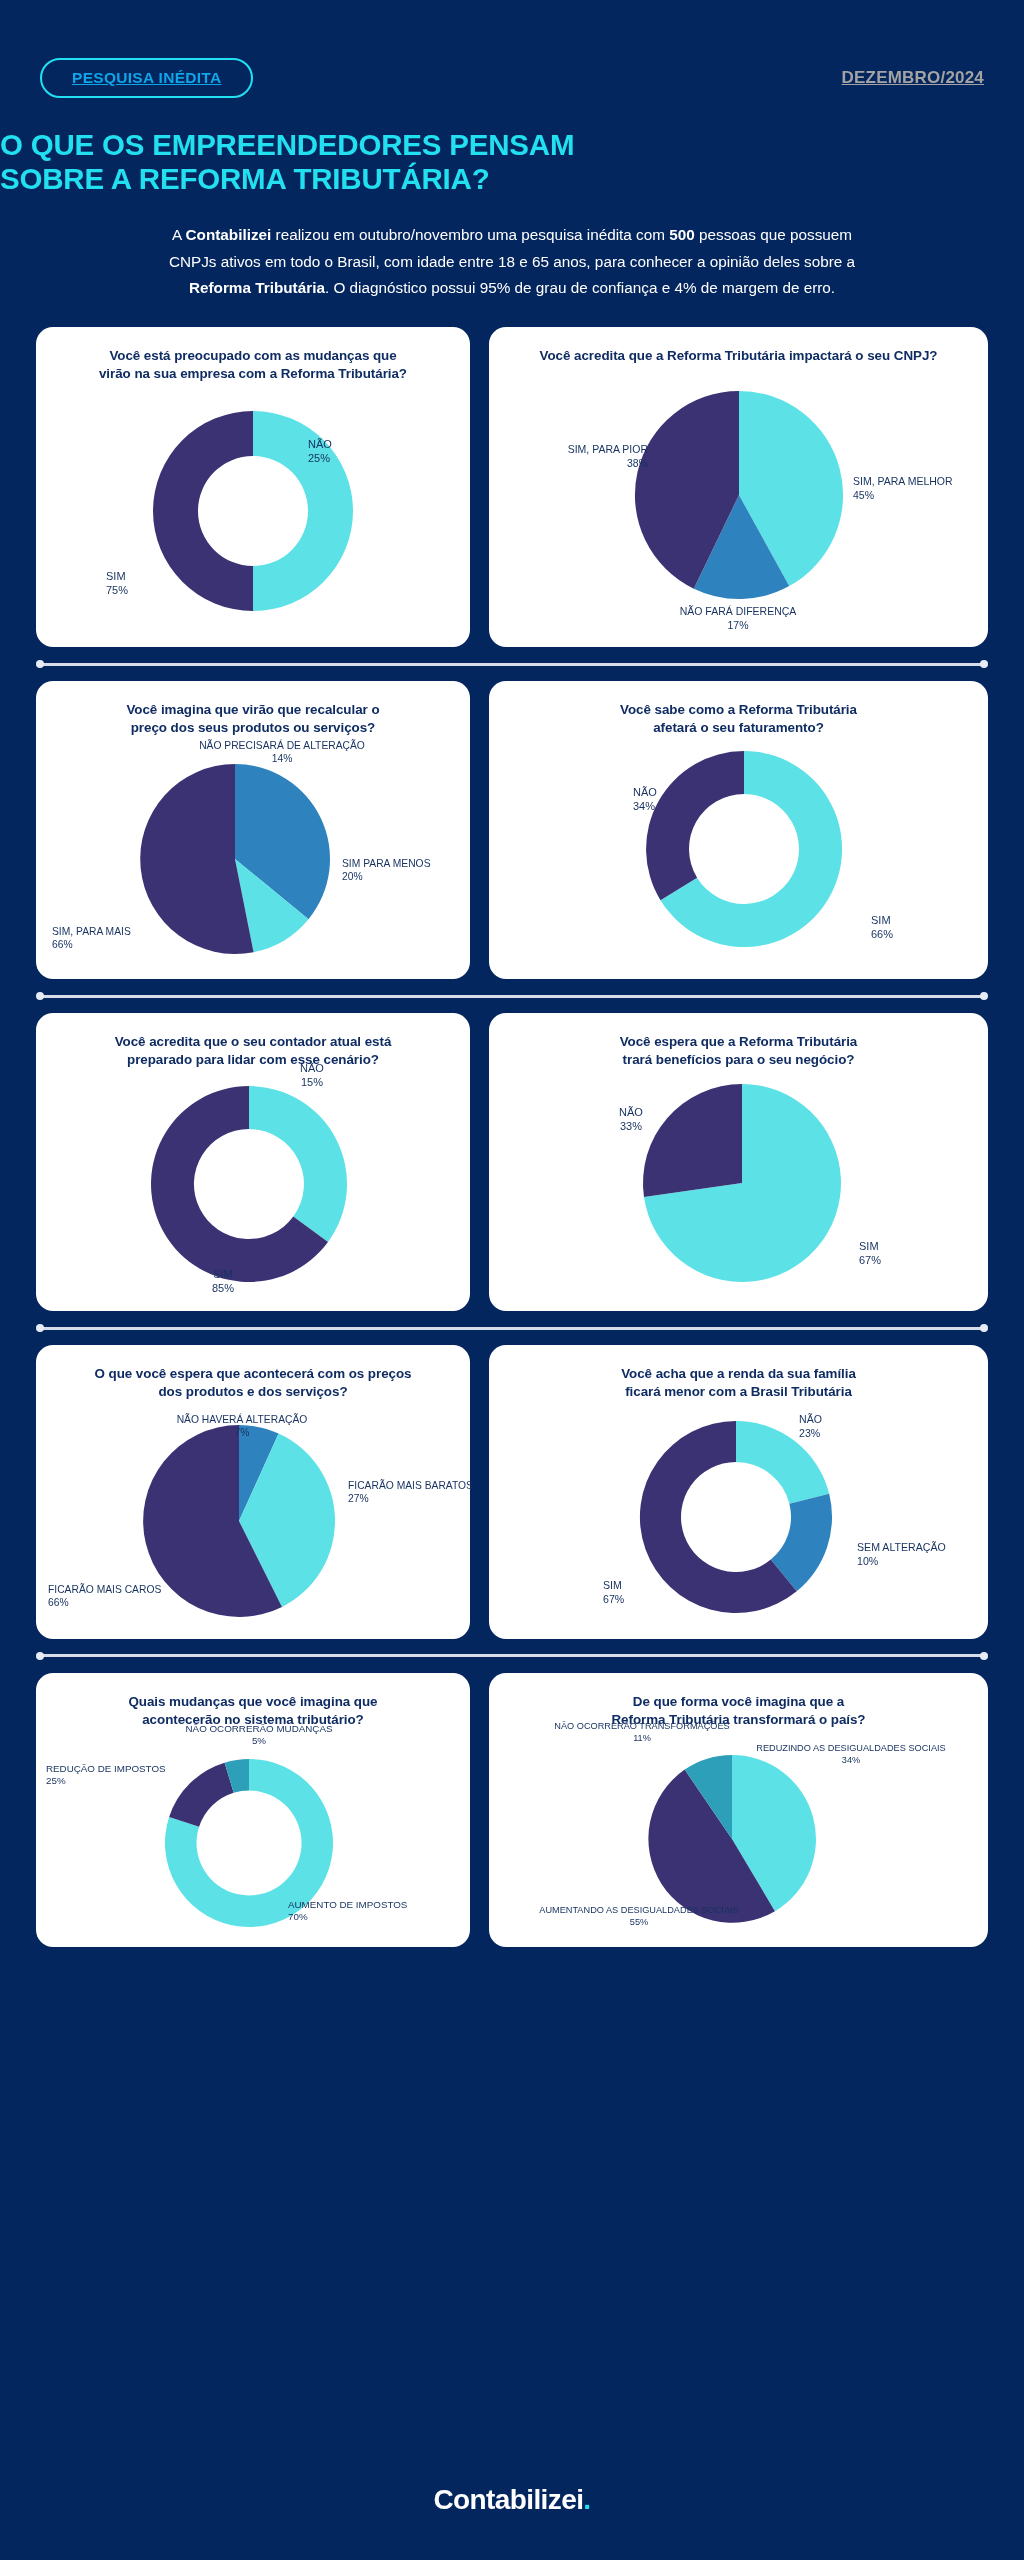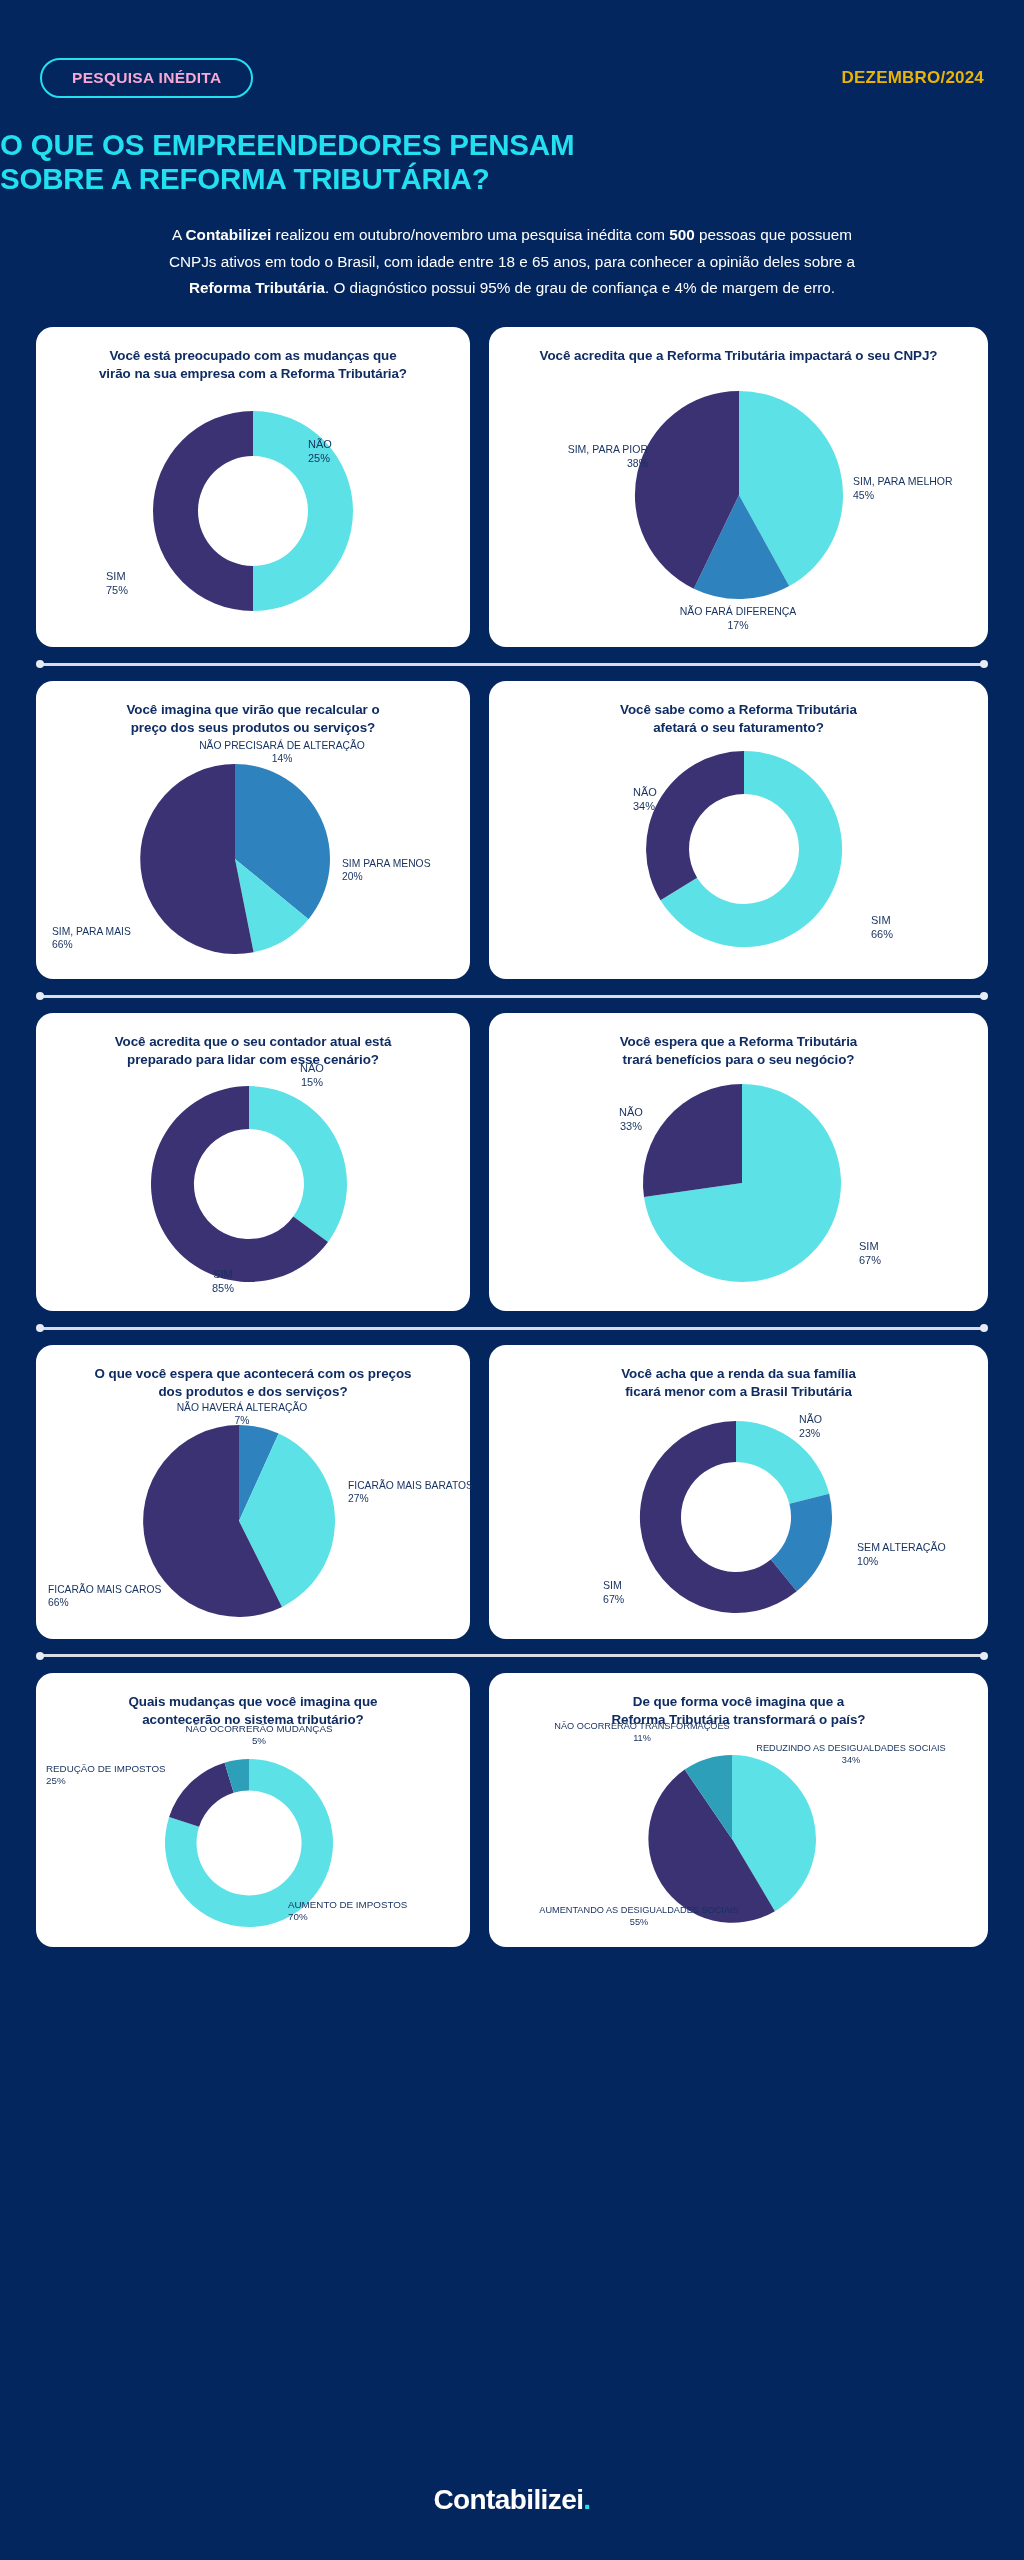--- a/index.html
+++ b/index.html
@@ -11,23 +11,23 @@
     position:relative;
     overflow:hidden;
   }
   .page { width:1024px; height:2560px; background:#04265E; position:relative; }
 
   
   .header { padding: 58px 40px 0 40px; display:flex; align-items:center; justify-content:space-between; }
   .pill {
     border:2.5px solid #22E0F0; border-radius:999px;
     padding:9px 30px; font-size:15.5px; font-weight:bold; letter-spacing:.3px;
-    color:#f9a8d4; background:transparent;
-  }
-  .date { font-size:17px; font-weight:bold; letter-spacing:.2px; color:#eab308; }
+    color:#0ea5e9; background:transparent;text-decoration:underline;
+  }
+  .date { font-size:17px; font-weight:bold; letter-spacing:.2px; color:#a3a3a3;text-decoration:underline; }
 
   .title { text-align:left; margin-top:30px; color:#22E0F0;
            font-size:29.5px; font-weight:bold; line-height:1.16; letter-spacing:-.2px;}
   .intro { width:905px; margin:26px auto 0 auto; text-align:center;
            font-size:15.3px; line-height:1.72; color:#ffffff; }
   .intro b { font-weight:bold; }
 
   
   .rows { margin-top:26px; }
   .row { display:flex; gap:19px; padding:0 36px; align-items:stretch; }
@@ -271,21 +271,21 @@
           <div>dos produtos e dos serviços?</div>
         </div>
         <div class="chart-wrap" style="height:226px">
           <svg width="400" height="224" viewBox="0 0 400 224">
             <g transform="translate(186,120)">
               <path d="M 0 0 L 0 -96 A 96 96 0 0 1 39.6 -87.4 Z" fill="#2E82BE"></path>
               <path d="M 0 0 L 39.6 -87.4 A 96 96 0 0 1 43.0 85.9 Z" fill="#5CE1E6"></path>
               <path d="M 0 0 L 43.0 85.9 A 96 96 0 1 1 0 -96 Z" fill="#3B3273"></path>
             </g>
           </svg>
-          <div class="lbl c" style="left:74px; top:0px; width:232px; font-size:10.3px">
+          <div class="lbl c" style="left:74px; top:12px; width:232px; font-size:10.3px">
             <span>NÃO HAVERÁ ALTERAÇÃO</span>
             <span class="pct">7%</span>
           </div>
           <div class="lbl l" style="left:296px; top:78px; font-size:10.3px">
             <span>FICARÃO MAIS BARATOS</span>
             <span class="pct">27%</span>
           </div>
           <div class="lbl l" style="left:-4px; top:182px; font-size:10.3px">
             <span>FICARÃO MAIS CAROS</span>
             <span class="pct">66%</span>

